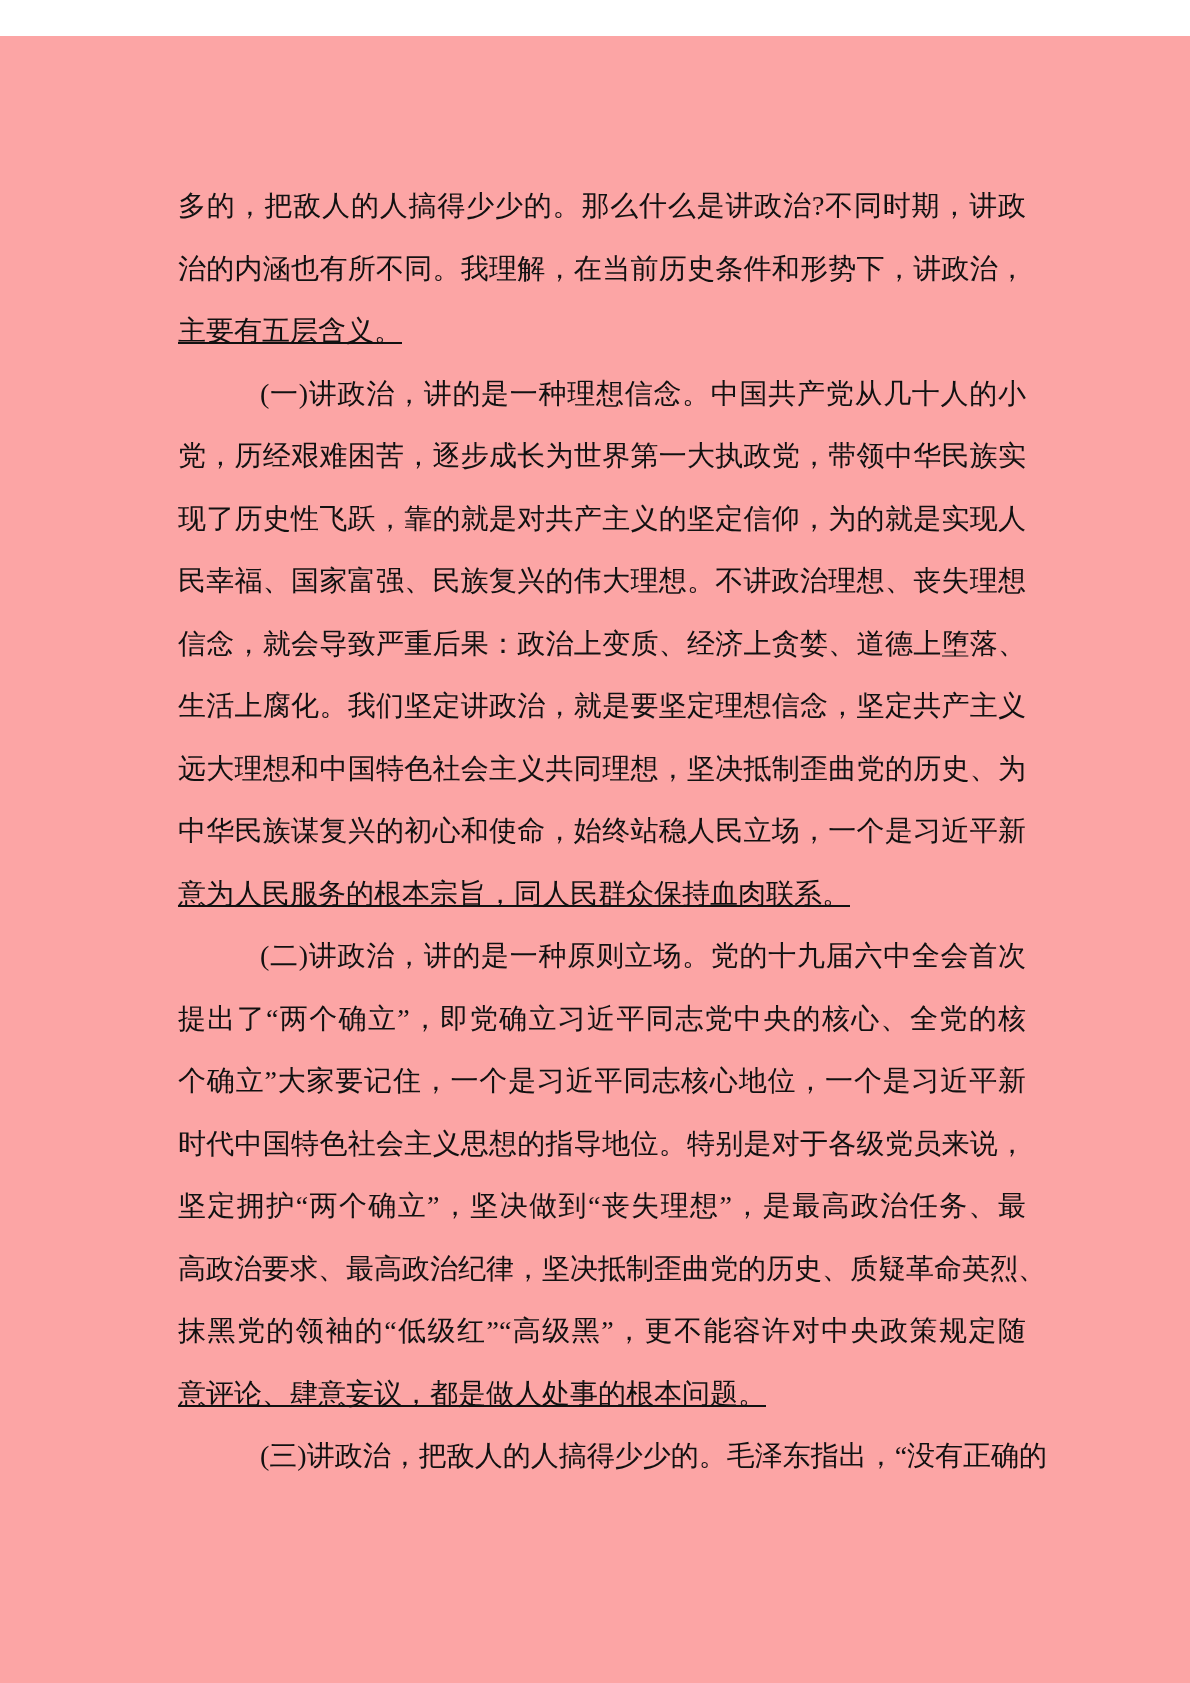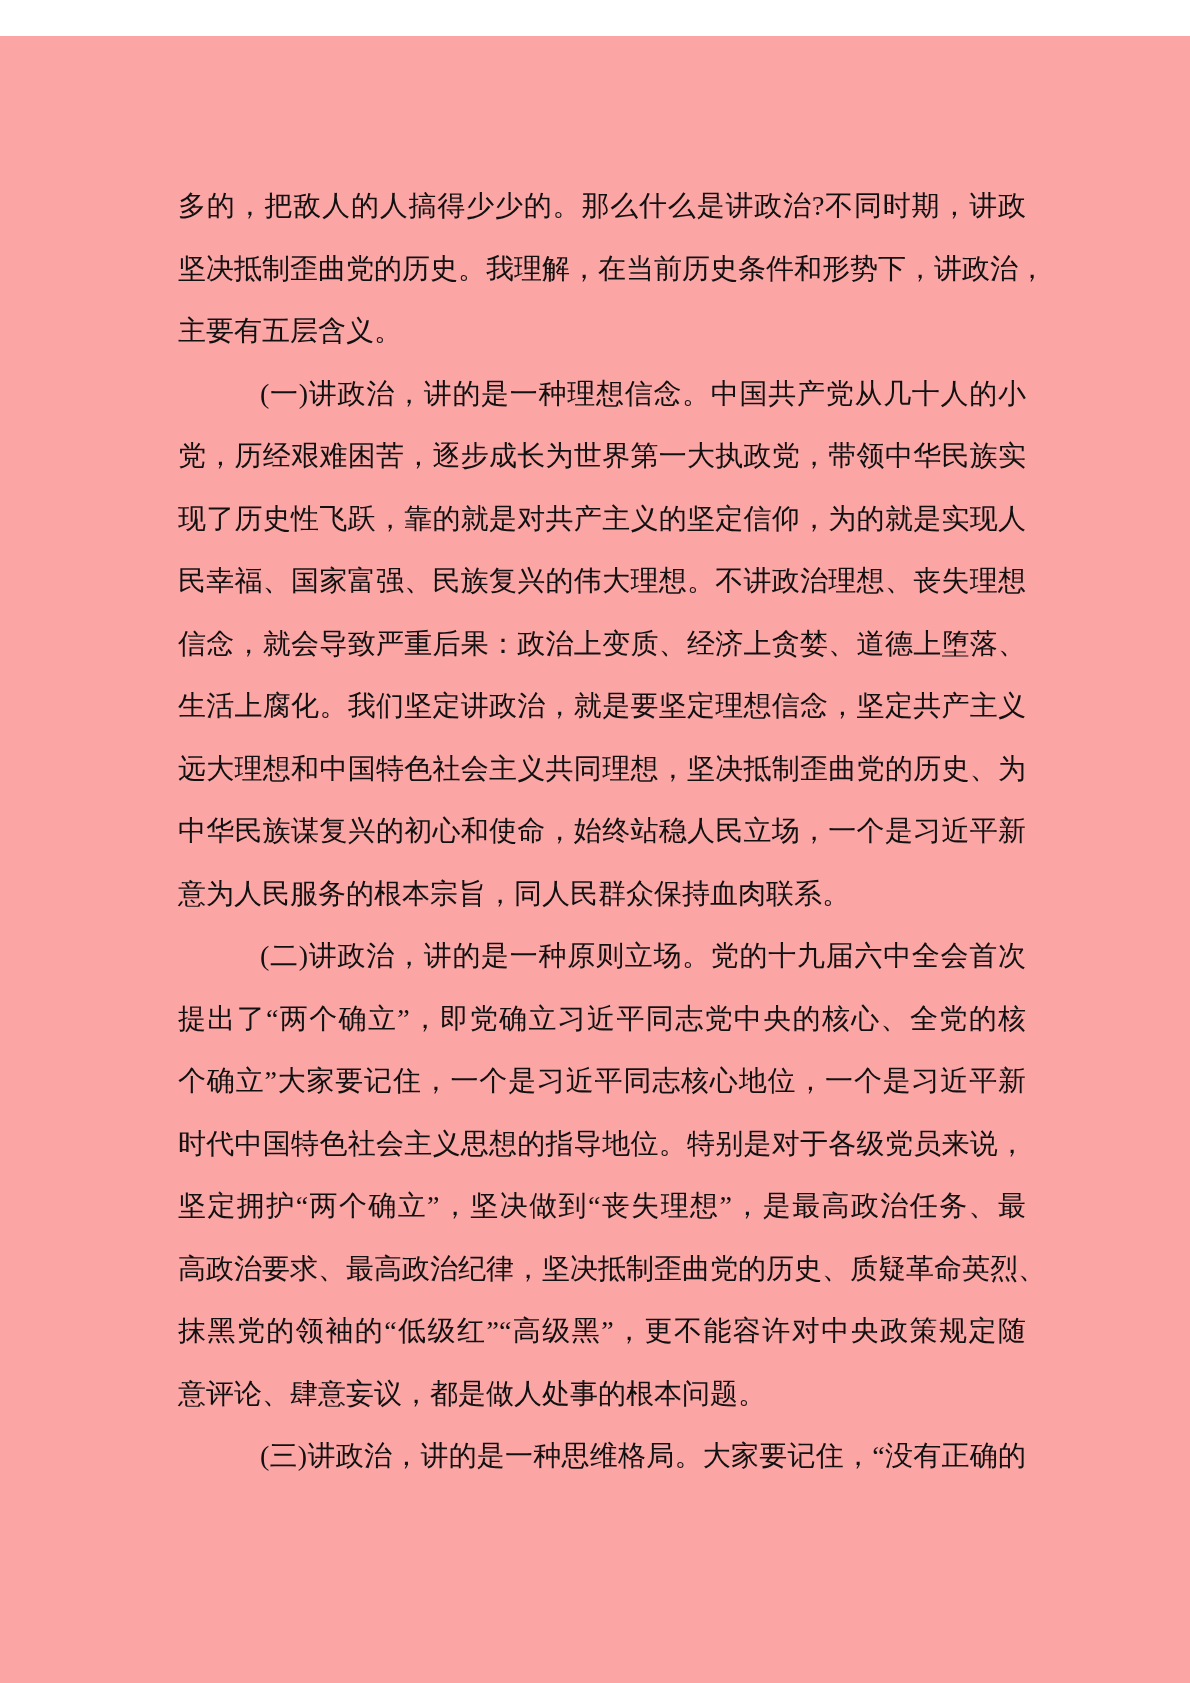--- a/index.html
+++ b/index.html
@@ -33,34 +33,35 @@
   .line {
     white-space: nowrap;
     text-align: justify;
     text-align-last: justify;
     height: 62.5px;
     overflow: visible;
   }
   .line.par-last {
     text-align-last: left;
     white-space: normal;
+    text-decoration: underline;
   }
   .line.indent {
     text-indent: 82px;
   }
 </style>
 </head>
 <body>
 
 <div class="page">
   <div class="text-block">
 
     <div class="paragraph">
       <div class="line">多的，把敌人的人搞得少少的。那么什么是讲政治?不同时期，讲政</div>
-      <div class="line">坚决抵制歪曲党的历史。我理解，在当前历史条件和形势下，讲政治，</div>
+      <div class="line">治的内涵也有所不同。我理解，在当前历史条件和形势下，讲政治，</div>
       <div class="line par-last">主要有五层含义。</div>
     </div>
 
     <div class="paragraph">
       <div class="line indent">(一)讲政治，讲的是一种理想信念。中国共产党从几十人的小</div>
       <div class="line">党，历经艰难困苦，逐步成长为世界第一大执政党，带领中华民族实</div>
       <div class="line">现了历史性飞跃，靠的就是对共产主义的坚定信仰，为的就是实现人</div>
       <div class="line">民幸福、国家富强、民族复兴的伟大理想。不讲政治理想、丧失理想</div>
       <div class="line">信念，就会导致严重后果：政治上变质、经济上贪婪、道德上堕落、</div>
       <div class="line">生活上腐化。我们坚定讲政治，就是要坚定理想信念，坚定共产主义</div>
@@ -74,17 +75,17 @@
       <div class="line">提出了“两个确立”，即党确立习近平同志党中央的核心、全党的核</div>
       <div class="line">个确立”大家要记住，一个是习近平同志核心地位，一个是习近平新</div>
       <div class="line">时代中国特色社会主义思想的指导地位。特别是对于各级党员来说，</div>
       <div class="line">坚定拥护“两个确立”，坚决做到“丧失理想”，是最高政治任务、最</div>
       <div class="line">高政治要求、最高政治纪律，坚决抵制歪曲党的历史、质疑革命英烈、</div>
       <div class="line">抹黑党的领袖的“低级红”“高级黑”，更不能容许对中央政策规定随</div>
       <div class="line par-last">意评论、肆意妄议，都是做人处事的根本问题。</div>
     </div>
 
     <div class="paragraph">
-      <div class="line indent">(三)讲政治，讲的是一种思维格局。大家要记住，“没有正确的</div>
+      <div class="line indent">(三)讲政治，把敌人的人搞得少少的。毛泽东指出，“没有正确的</div>
     </div>
 
   </div>
 </div>
 
 </body></html>

